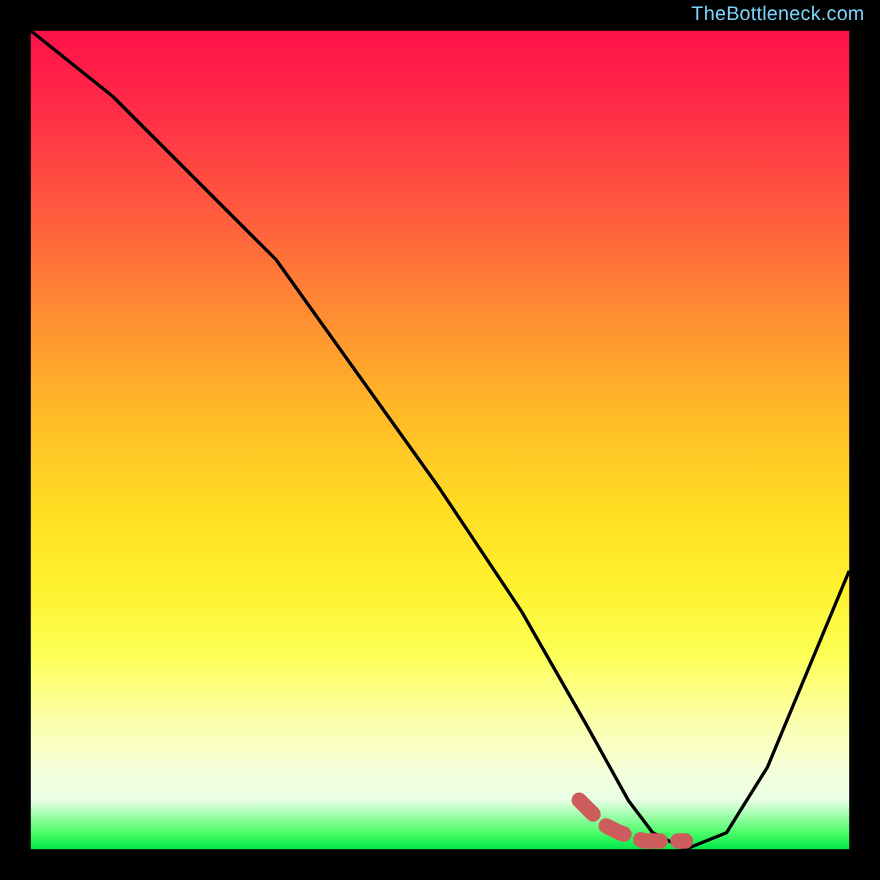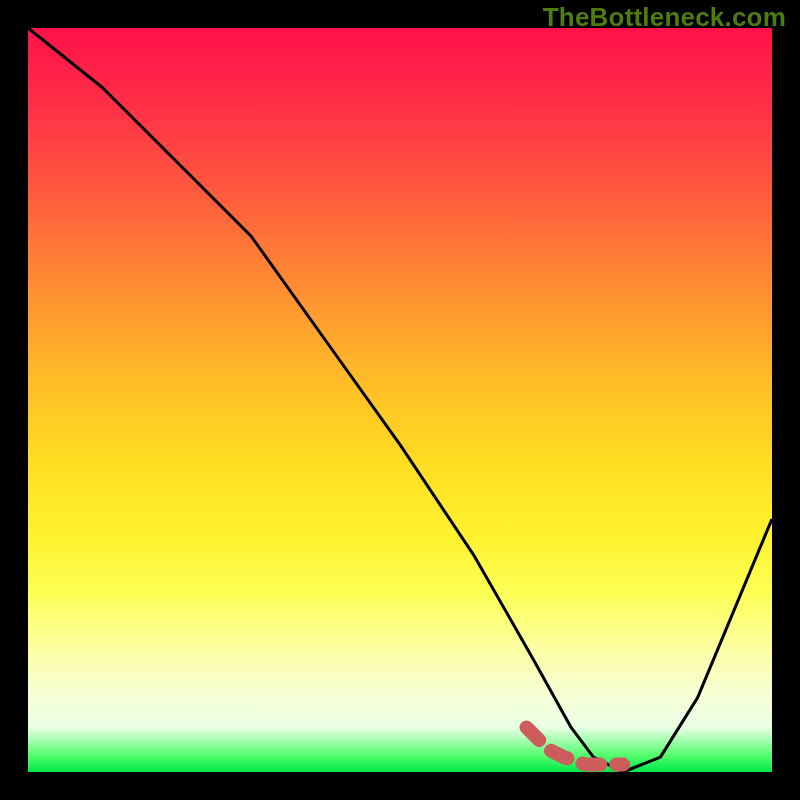--- a/index.html
+++ b/index.html
@@ -15,23 +15,23 @@
     position: absolute;
     left: 0; top: 0;
     width: 800px;
     height: 800px;
     background: #000;
   }
   .watermark {
     position: absolute;
     top: 2px;
     right: 14px;
-    color: #4d7c0f;
-    font-size: 26px;
-    font-weight: 700;
+    color: #7dd3fc;
+    font-size: 18px;
+    font-weight: 400;
     letter-spacing: 0.2px;
     user-select: none;
   }
   .plot {
     position: absolute;
     left: 28px;
     top: 28px;
     width: 744px;
     height: 744px;
   }

